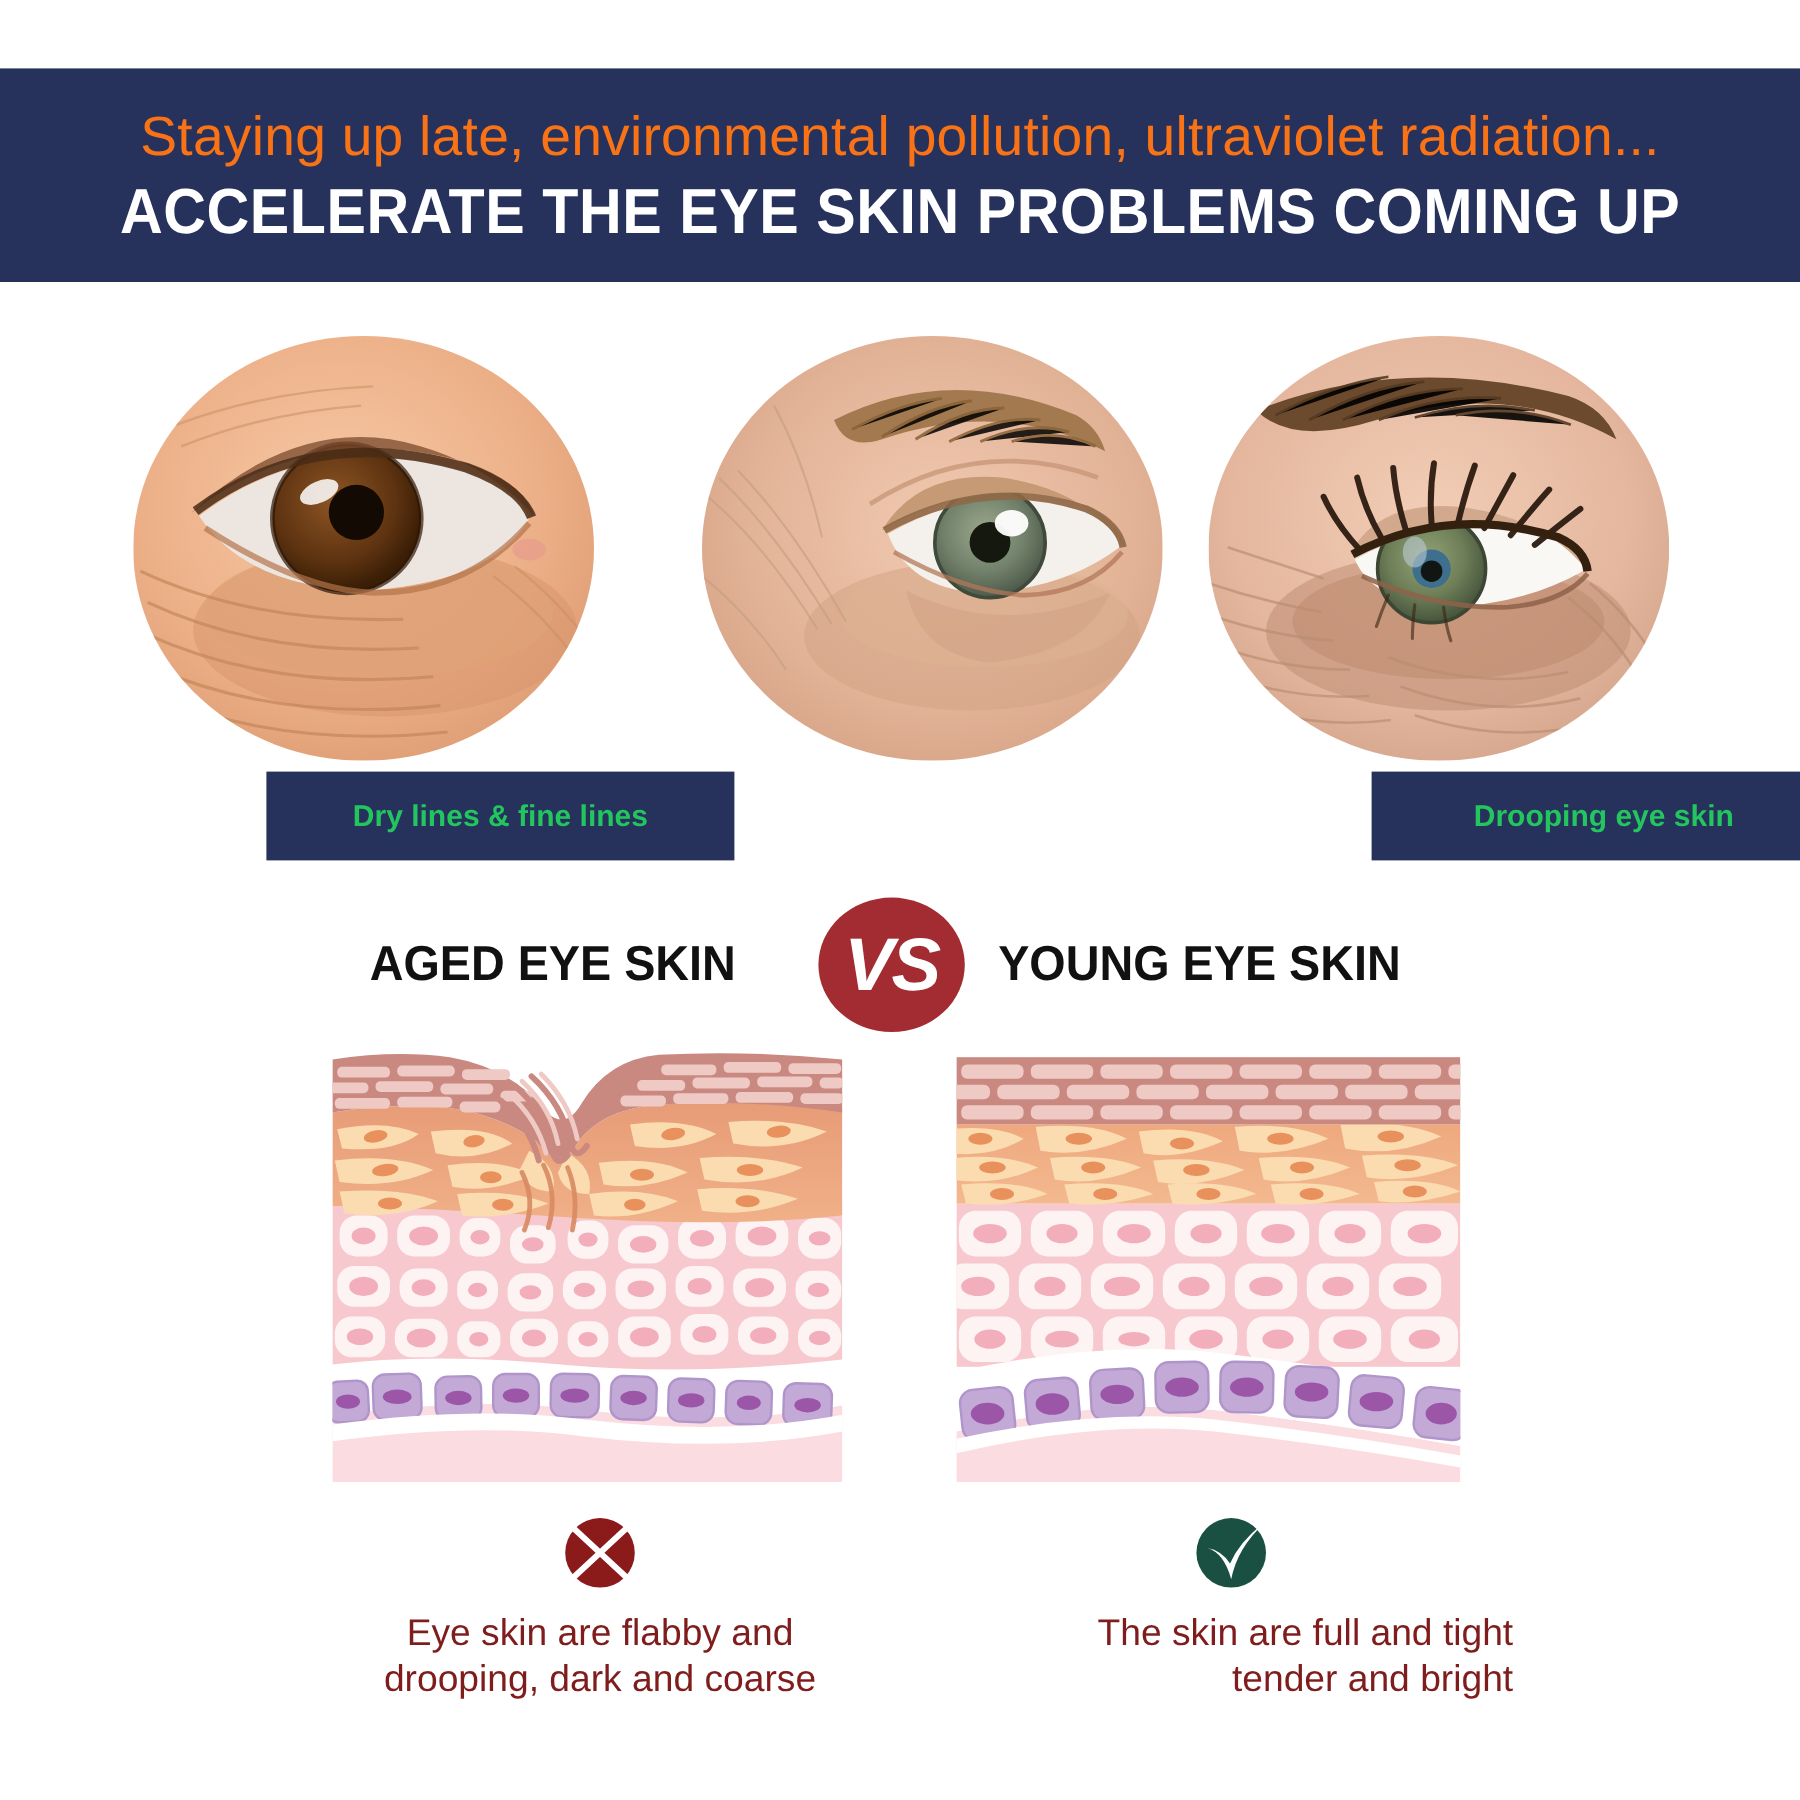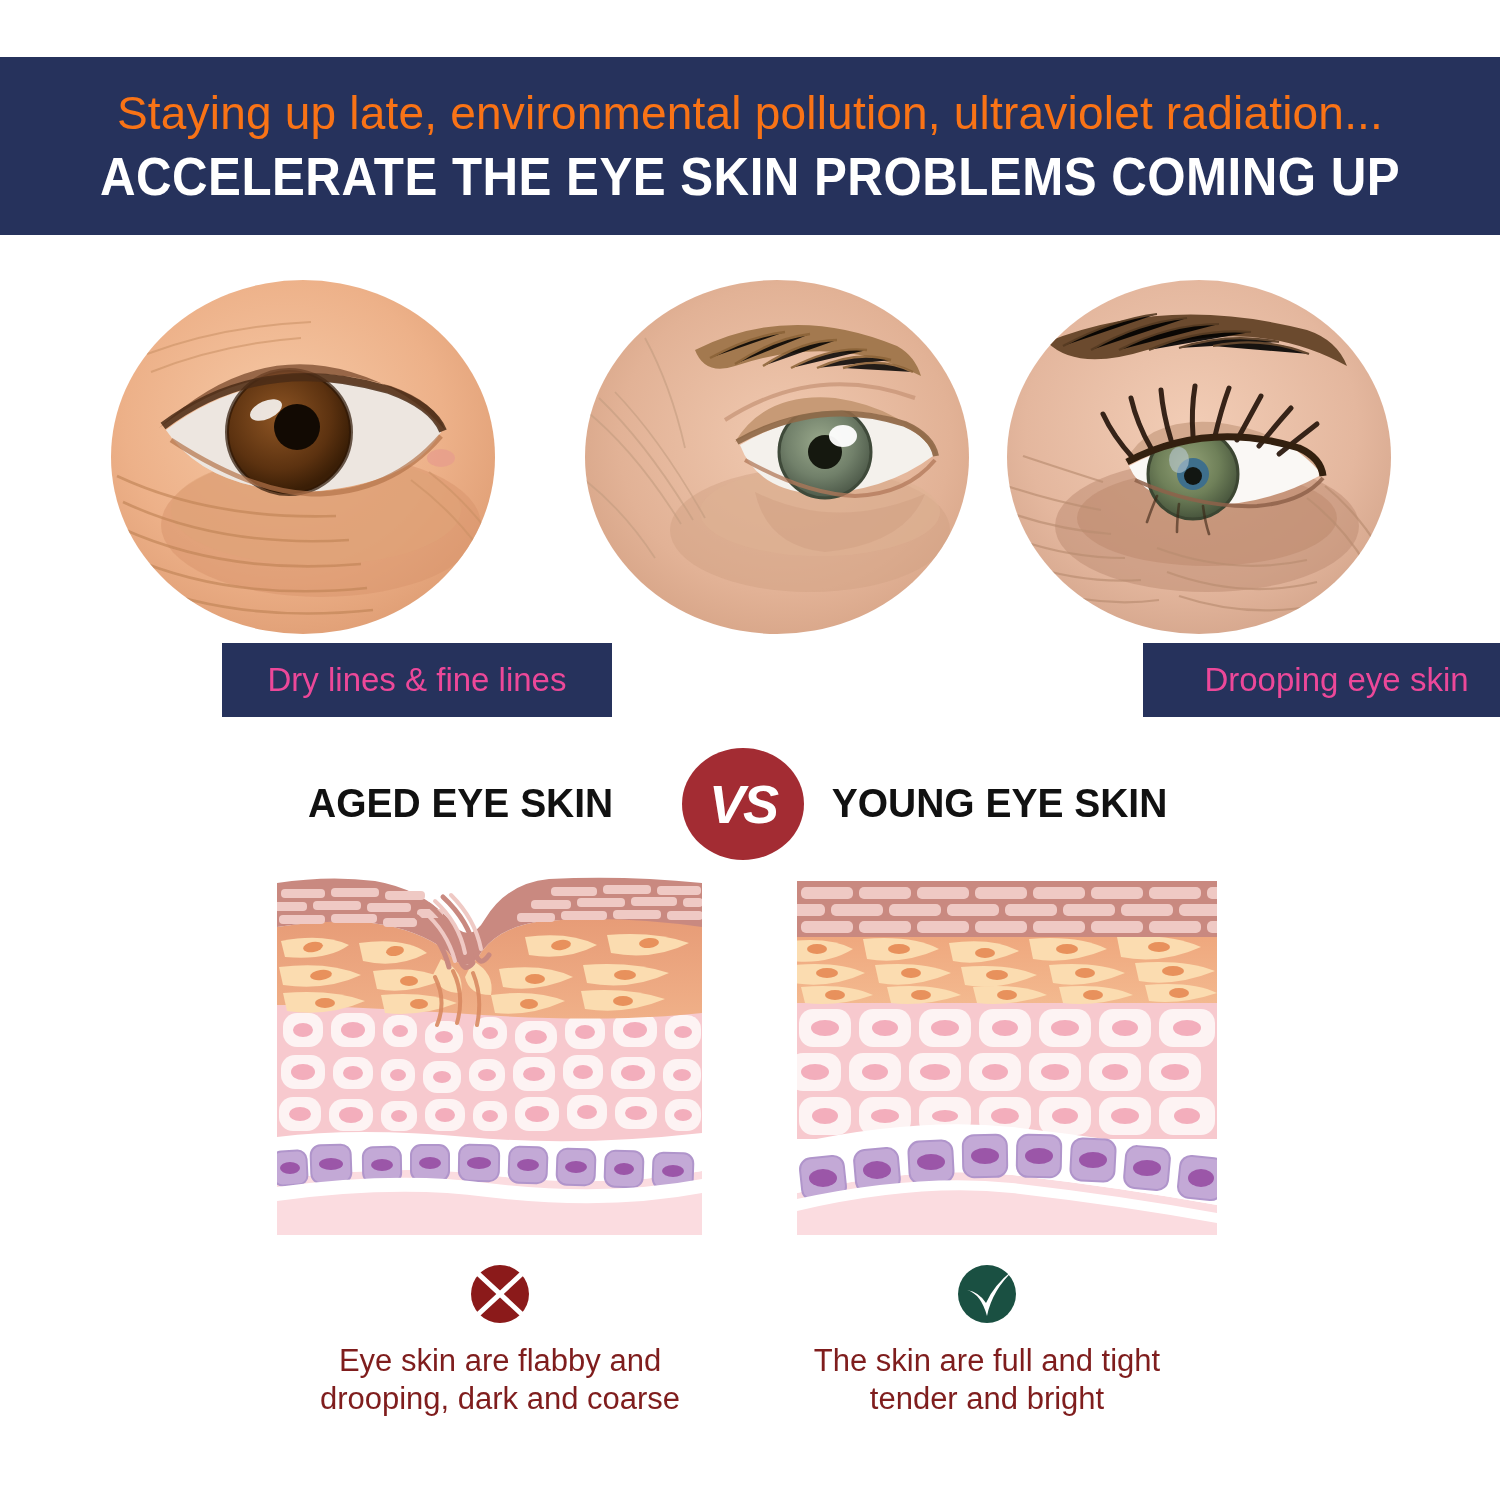--- a/index.html
+++ b/index.html
@@ -63,23 +63,23 @@
   }
   .eye-circle svg{ display:block; width:100%; height:100%; }
 
   .caption-bar{
     position:absolute;
     height:74px;
     background:#26325C;
     display:flex;
     align-items:center;
     justify-content:center;
-    color:#ec4899;
-    font-size:33px;
-    font-weight:400;
+    color:#22c55e;
+    font-size:25px;
+    font-weight:700;
     white-space:nowrap;
   }
   .cap-1{ left:111px; top:363px; width:390px; }
   .cap-2{ left:558px; top:363px; width:387px; }
 
   
   .vs-row{
     position:absolute;
     left:0; top:748px;
     width:1354px; height:110px;
@@ -100,41 +100,41 @@
   .vs-badge{
     position:absolute;
     left:682px; top:748px;
     width:122px; height:112px;
     border-radius:50%;
     background:#A32C33;
     display:flex;
     align-items:center;
     justify-content:center;
     color:#ffffff;
-    font-size:54px;
+    font-size:62px;
     font-weight:bold;
     font-style:italic;
     letter-spacing:-2px;
   }
 
   
   .skin-wrap{ position:absolute; top:875px; }
   .skin-left{ left:277px; width:425px; height:360px; }
   .skin-right{ left:797px; width:420px; height:360px; }
   .skin-wrap svg{ display:block; width:100%; height:100%; }
 
   
   .result{
     position:absolute;
     top:1258px;
     width:470px;
     text-align:center;
   }
   .res-left{ left:265px; }
-  .res-right{ left:752px; }
+  .res-right{ left:791px;text-align:right; }
   .res-icon{ width:72px; height:72px; margin:0 auto 12px; }
   .res-icon svg{ display:block; width:100%; height:100%; }
   .res-text{
     font-size:31px;
     line-height:1.22;
     color:#7f1d1d;
     font-weight:400;
     white-space:pre-line;
   }
 </style>

